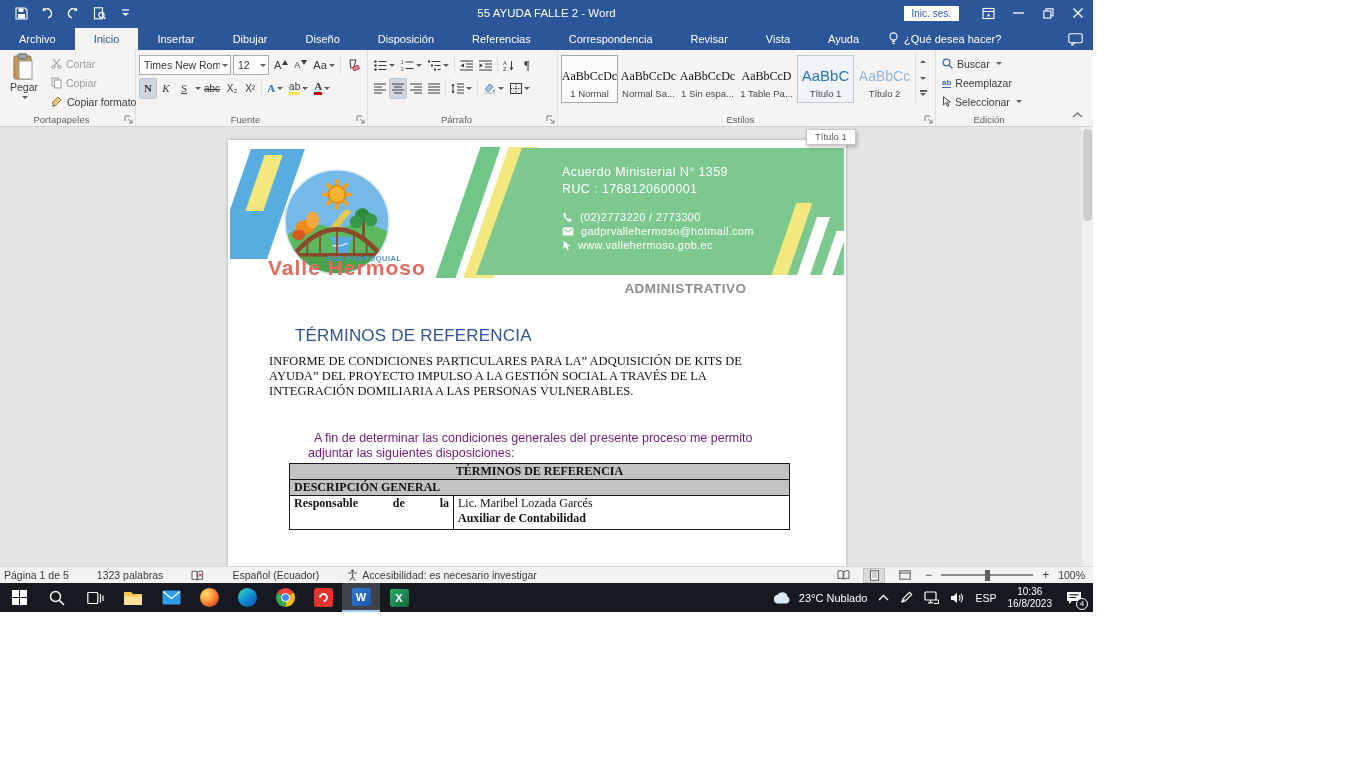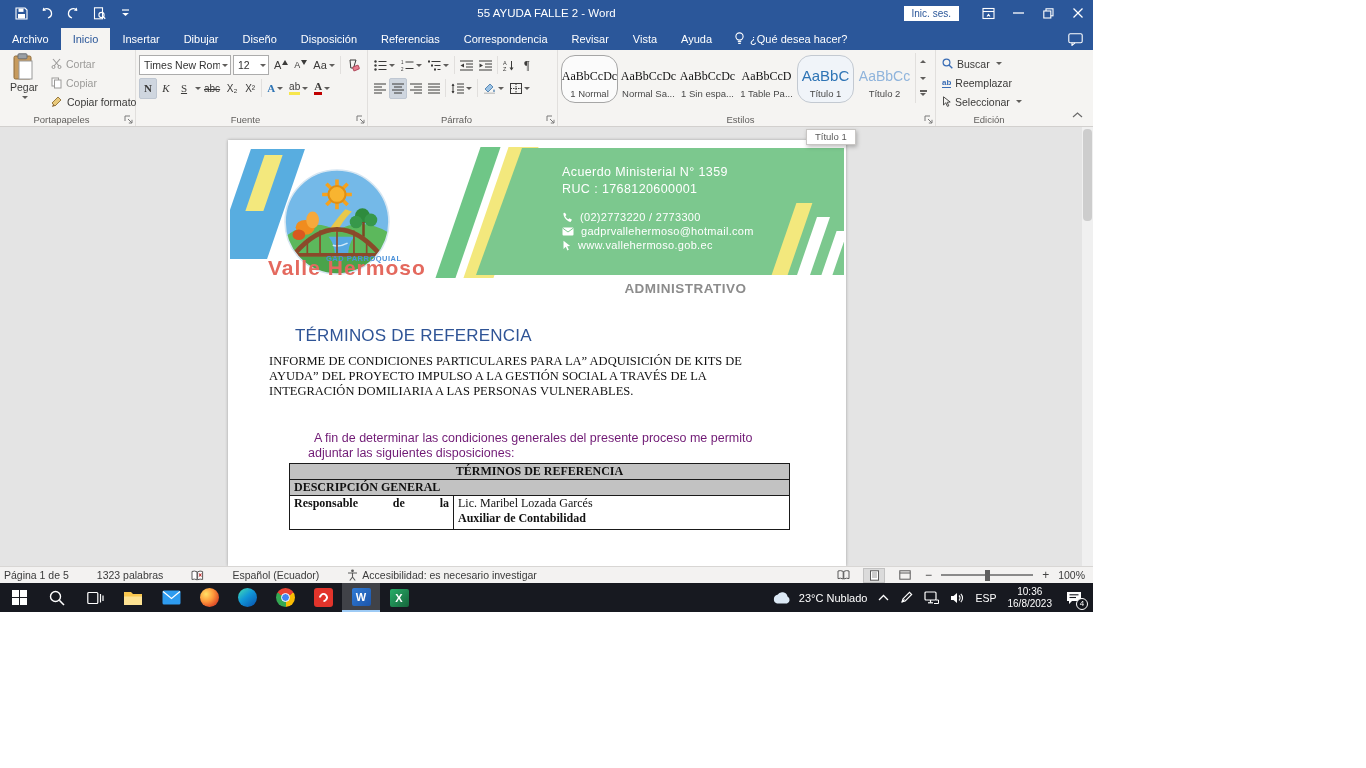--- a/index.html
+++ b/index.html
@@ -15,21 +15,21 @@
   .titlebar{position:absolute;left:0;top:0;right:0;height:26px;background:#2b579a;display:flex;align-items:center;color:#fff}
   .qat{display:flex;align-items:center;gap:4px;padding-left:10px}
   .qat .qbtn{width:22px;height:20px;display:flex;align-items:center;justify-content:center}
   .win-title{position:absolute;left:50%;transform:translateX(-50%);font-size:11.5px;color:#fff;white-space:nowrap}
   .tb-right{position:absolute;right:0;top:0;height:26px;display:flex;align-items:center}
   .signin{background:#fff;color:#2b579a;font-size:10px;padding:2px 8px;margin-right:14px;border:none}
   .wbtn{width:30px;height:26px;display:flex;align-items:center;justify-content:center}
 
   
   .tabrow{position:absolute;left:0;top:26px;right:0;height:24px;background:#2b579a;display:flex;align-items:flex-end}
-  .tab{font-size:11px;color:#fff;padding:5px 12px 5px;white-space:nowrap}
+  .tab{font-size:11px;color:#fff;padding:5px 19px 5px;white-space:nowrap}
   .tab.active{background:#f5f4f2;color:#2b579a}
   .tellme{display:flex;align-items:center;gap:5px;color:#fff;font-size:11px;padding:5px 10px}
   .feedback{position:absolute;right:10px;bottom:4px}
 
   
   .ribbon{position:absolute;left:0;top:50px;right:0;height:77px;background:#f5f4f2;border-bottom:1px solid #d2d0ce;display:flex}
   .grp{position:relative;height:100%;border-right:1px solid #e1dfdd;padding:3px 3px 15px 3px}
   .grp-label{position:absolute;bottom:1px;left:0;right:12px;text-align:center;font-size:9.5px;color:#605e5c}
   .launcher{position:absolute;right:2px;bottom:2px}
   .rrow{display:flex;align-items:center;height:22px;margin-top:1px}
@@ -45,21 +45,21 @@
   .bold-n{font-weight:bold;font-family:"Liberation Serif",serif}
   .ital-k{font-style:italic;font-family:"Liberation Serif",serif}
   .und-s{text-decoration:underline;font-family:"Liberation Serif",serif}
   .strike{text-decoration:line-through;font-size:10px}
   .fx-a{color:#2e74b5;font-weight:bold;font-family:"Liberation Serif",serif}
   .hl-ab{font-size:10px;border-bottom:3px solid #f7e64c;line-height:1}
   .fc-a{font-weight:bold;border-bottom:3px solid #c00000;line-height:1;font-family:"Liberation Serif",serif}
 
   
   .scards{display:flex;gap:2px;padding-top:2px}
-  .scard{width:57px;height:48px;border:1px solid transparent;border-radius:14px;display:flex;flex-direction:column;align-items:center;justify-content:center;background:transparent}
+  .scard{width:57px;height:48px;border:1px solid transparent;border-radius:0;display:flex;flex-direction:column;align-items:center;justify-content:center;background:transparent}
   .scard.sel{border-color:#a6a6a6;background:#fbfbfb}
   .scard.hov{border-color:#c3c9d1;background:#f0f4f9}
   .sprev{font-family:"Liberation Serif",serif;font-size:12px;color:#111;height:24px;display:flex;align-items:flex-end;white-space:nowrap}
   .sname{font-size:9.5px;color:#494949;margin-top:4px;white-space:nowrap}
   .h1prev{font-family:"Liberation Sans",sans-serif;color:#2e74b5;font-size:15px}
   .h2prev{font-family:"Liberation Sans",sans-serif;color:#8fb4dc;font-size:14px}
   .gal-scroll{width:15px;margin-left:2px;display:flex;flex-direction:column;border-left:1px solid #e1dfdd}
   .gal-scroll div{flex:1;display:flex;align-items:center;justify-content:center}
   .tri-up{width:0;height:0;border:3.5px solid transparent;border-bottom-color:#605e5c;margin-bottom:3px}
   .tri-dn{width:0;height:0;border:3.5px solid transparent;border-top-color:#605e5c;margin-top:3px}

